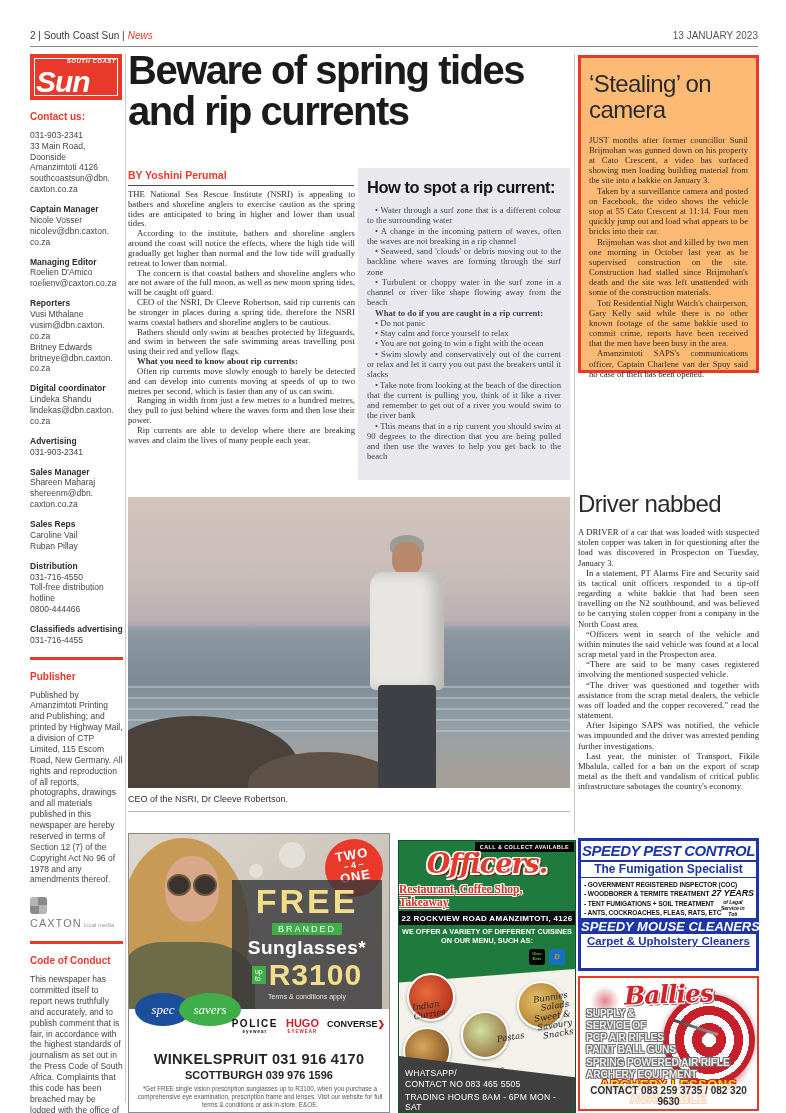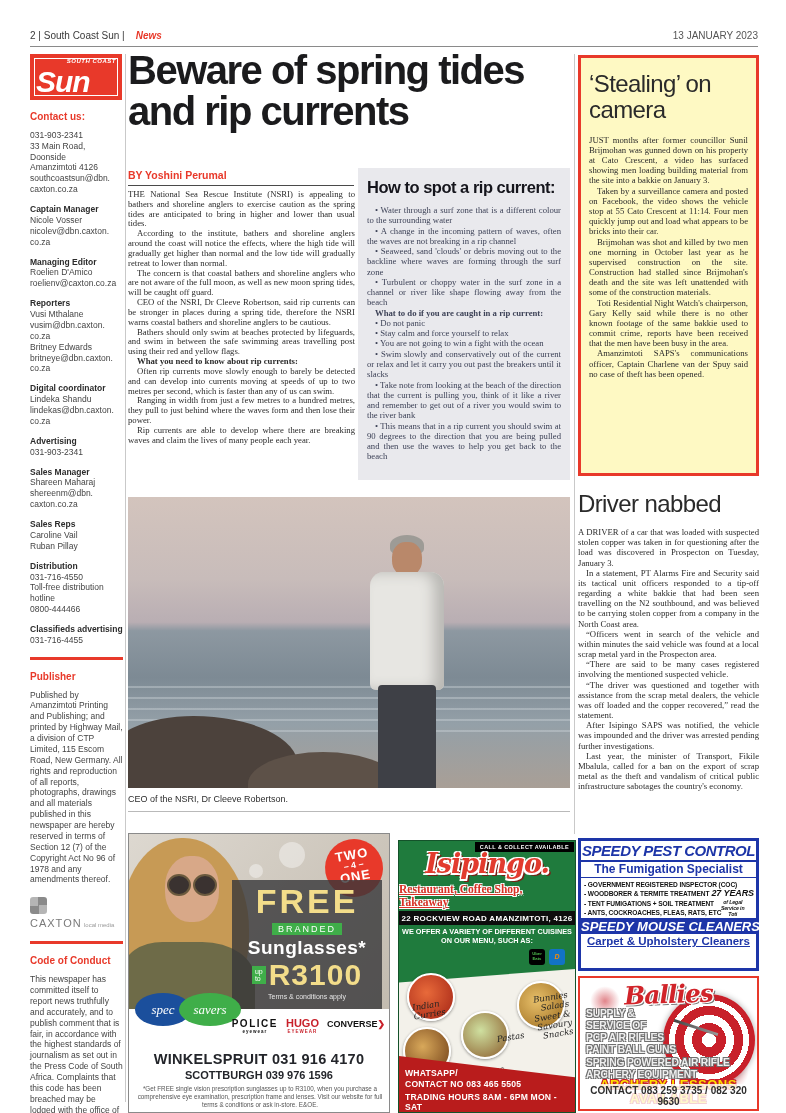--- a/index.html
+++ b/index.html
@@ -5,21 +5,21 @@
   * { margin:0; padding:0; box-sizing:border-box; }
   html,body { background:#fff; }
   body { font-family:"Liberation Sans", sans-serif; }
   .page { position:relative; width:786px; height:1113px; background:#fff; overflow:hidden; }
   .pre { white-space:pre-line; }
 
   
   .pageheader { position:absolute; left:30px; top:30px; width:728px; height:17px;
     border-bottom:1.5px solid #8a8a8a; display:flex; justify-content:space-between; align-items:flex-start;
     font-size:10px; color:#3a3a3a; }
-  .ph-section { color:#e8392a; font-weight:bold; font-style:italic; margin-left:11px; }
+  .ph-section { color:#e8392a; font-weight:normal; font-style:italic; margin-left:3px; }
   .ph-date { color:#555; }
 
   .vline { position:absolute; width:1px; background:#c9c9c9; }
   .vline1 { left:125px; top:54px; height:1048px; }
   .vline2 { left:574px; top:54px; height:780px; }
 
   
   .sidebar { position:absolute; left:30px; top:54px; width:93px; font-size:8.5px; line-height:1.28; color:#3d3d3d; }
   .sunlogo { position:relative; width:92px; height:46px; background:#e8392a; border:2px solid #e8392a; }
   .sunlogo .inner { position:absolute; inset:2px; border:1.5px solid #fff; }
@@ -64,22 +64,22 @@
   .man { position:absolute; left:224px; top:38px; width:110px; height:260px; }
   .man-hair { position:absolute; left:38px; top:0; width:34px; height:20px; background:#9d9b96; border-radius:50% 50% 30% 30%; }
   .man-face { position:absolute; left:40px; top:7px; width:30px; height:34px; background:#b9886a; border-radius:45%; }
   .man-shirt { position:absolute; left:18px; top:37px; width:74px; height:118px; background:#e7e6e2; border-radius:14px 14px 6px 6px;
     box-shadow:inset -10px 0 14px #b9b8b4; }
   .man-pants { position:absolute; left:26px; top:150px; width:58px; height:110px; background:#3e4046; border-radius:4px; }
   .caption { position:absolute; left:128px; top:794px; width:442px; font-size:9px; color:#2e2e2e;
     padding-bottom:7px; border-bottom:1px solid #b9b9b9; }
 
   
-  .stealingbox { position:absolute; left:578px; top:55px; width:181px; height:421px; border:3px solid #e8392a;
-    padding:13px 8px 6px 8px; background:#fef9c3; }
+  .stealingbox { position:absolute; left:578px; top:55px; width:181px; height:318px; border:3px solid #e8392a;
+    padding:13px 8px 6px 8px; background:#fdba74; }
   .rc-head { font-size:24px; font-weight:400; letter-spacing:-0.6px; line-height:1.1; color:#2a2a2a; white-space:pre-line; }
   .stealingbox .rc-head { margin-bottom:11px; }
   .rc-text p { font-family:"Liberation Serif", serif; font-size:8.7px; line-height:1.17; color:#2b2b2b;
     text-align:justify; text-indent:8px; }
   .rc-text p.first { text-indent:0; }
   .driverhead { position:absolute; left:578px; top:491px; width:181px; }
   .drivertext { position:absolute; left:578px; top:527px; width:181px; }
 
   
   .ad-spec { position:absolute; left:128px; top:833px; width:262px; height:280px; border:1px solid #8a8a8a;
@@ -134,22 +134,22 @@
   .tz-del { position:absolute; top:108px; right:10px; display:flex; gap:4px; }
   .tz-uber { width:16px; height:16px; background:#000; border-radius:3px; color:#4fbf4f; font-size:4.2px; font-weight:bold;
     text-align:center; line-height:1.15; padding-top:3px; white-space:pre-line; }
   .tz-mrd { width:16px; height:16px; background:#1273c4; border-radius:3px; color:#ff8a00; font-size:7px; font-weight:bold;
     text-align:center; line-height:16px; font-style:italic; }
   .tz-white { position:absolute; left:0; top:128px; width:100%; height:112px; background:#f3f1ea;
     clip-path:polygon(0 12%, 100% 0, 100% 100%, 0 100%); }
   .tz-circle { position:absolute; width:48px; height:48px; border-radius:50%; border:2px solid #fff; box-shadow:0 1px 3px #0006; }
   .tz-label { position:absolute; font-family:"DejaVu Serif", serif; font-style:italic; color:#222; font-size:8.5px;
     line-height:1.1; transform:rotate(-9deg); white-space:pre-line; }
-  .tz-band { position:absolute; left:0; bottom:0; width:100%; height:56px; background:#b91c1c;
-    clip-path:polygon(0 0, 100% 38%, 100% 100%, 0 100%); color:#fff; font-weight:bold; }
+  .tz-band { position:absolute; left:0; bottom:0; width:100%; height:56px; background:#404040;
+    clip-path:polygon(0 0, 100% 38%, 100% 100%, 0 100%); color:#fff; font-weight:normal; }
   .tz-wa { position:absolute; left:6px; top:12px; font-size:8.6px; line-height:1.3; letter-spacing:.2px; }
   .tz-hours { position:absolute; left:6px; top:36px; font-size:8.6px; letter-spacing:.2px; }
 
   
   .ad-speedy { position:absolute; left:578px; top:838px; width:181px; height:133px; border:3px solid #1d35a8; background:#fff; }
   .spd-title { font-size:15px; font-weight:bold; font-style:italic; color:#1d35a8; text-align:center;
     letter-spacing:-0.5px; border-bottom:2px solid #1d35a8; padding:1px 0; white-space:nowrap; }
   .spd-sub { font-size:12px; font-weight:bold; color:#1d35a8; text-align:center; border-bottom:1.5px solid #1d35a8; padding:0 0 1px; }
   .spd-bullets { position:relative; padding:2px 3px; height:40px; }
   .spd-bullets div { font-size:6.6px; font-weight:bold; color:#101010; line-height:1.42; letter-spacing:-0.1px; }
@@ -360,21 +360,21 @@
         <span class="sp-converse"><span>CONVERSE</span><span class="chev">❯</span></span>
       </div>
       <div class="sp-loc1">WINKELSPRUIT 031 916 4170</div>
       <div class="sp-loc2">SCOTTBURGH 039 976 1596</div>
       <div class="sp-fine">*Get FREE single vision prescription sunglasses up to R3100, when you purchase a comprehensive eye examination, prescription frame and lenses. Visit our website for full terms &amp; conditions or ask in-store. E&amp;OE.</div>
     </div>
   </section>
 
   <section class="ad-tant">
     <div class="tz-topbar">CALL &amp; COLLECT AVAILABLE</div>
-    <div class="tz-logo">Isipingo.</div>
+    <div class="tz-logo">Officers.</div>
     <div class="tz-sub pre">Restaurant, Coffee Shop,
 Takeaway</div>
     <div class="tz-addr">22 ROCKVIEW ROAD AMANZIMTOTI, 4126</div>
     <div class="tz-offer pre">WE OFFER A VARIETY OF DIFFERENT CUISINES
 ON OUR MENU, SUCH AS:</div>
     <div class="tz-del">
       <div class="tz-uber pre">Uber
 Eats</div>
       <div class="tz-mrd">D</div>
     </div>

